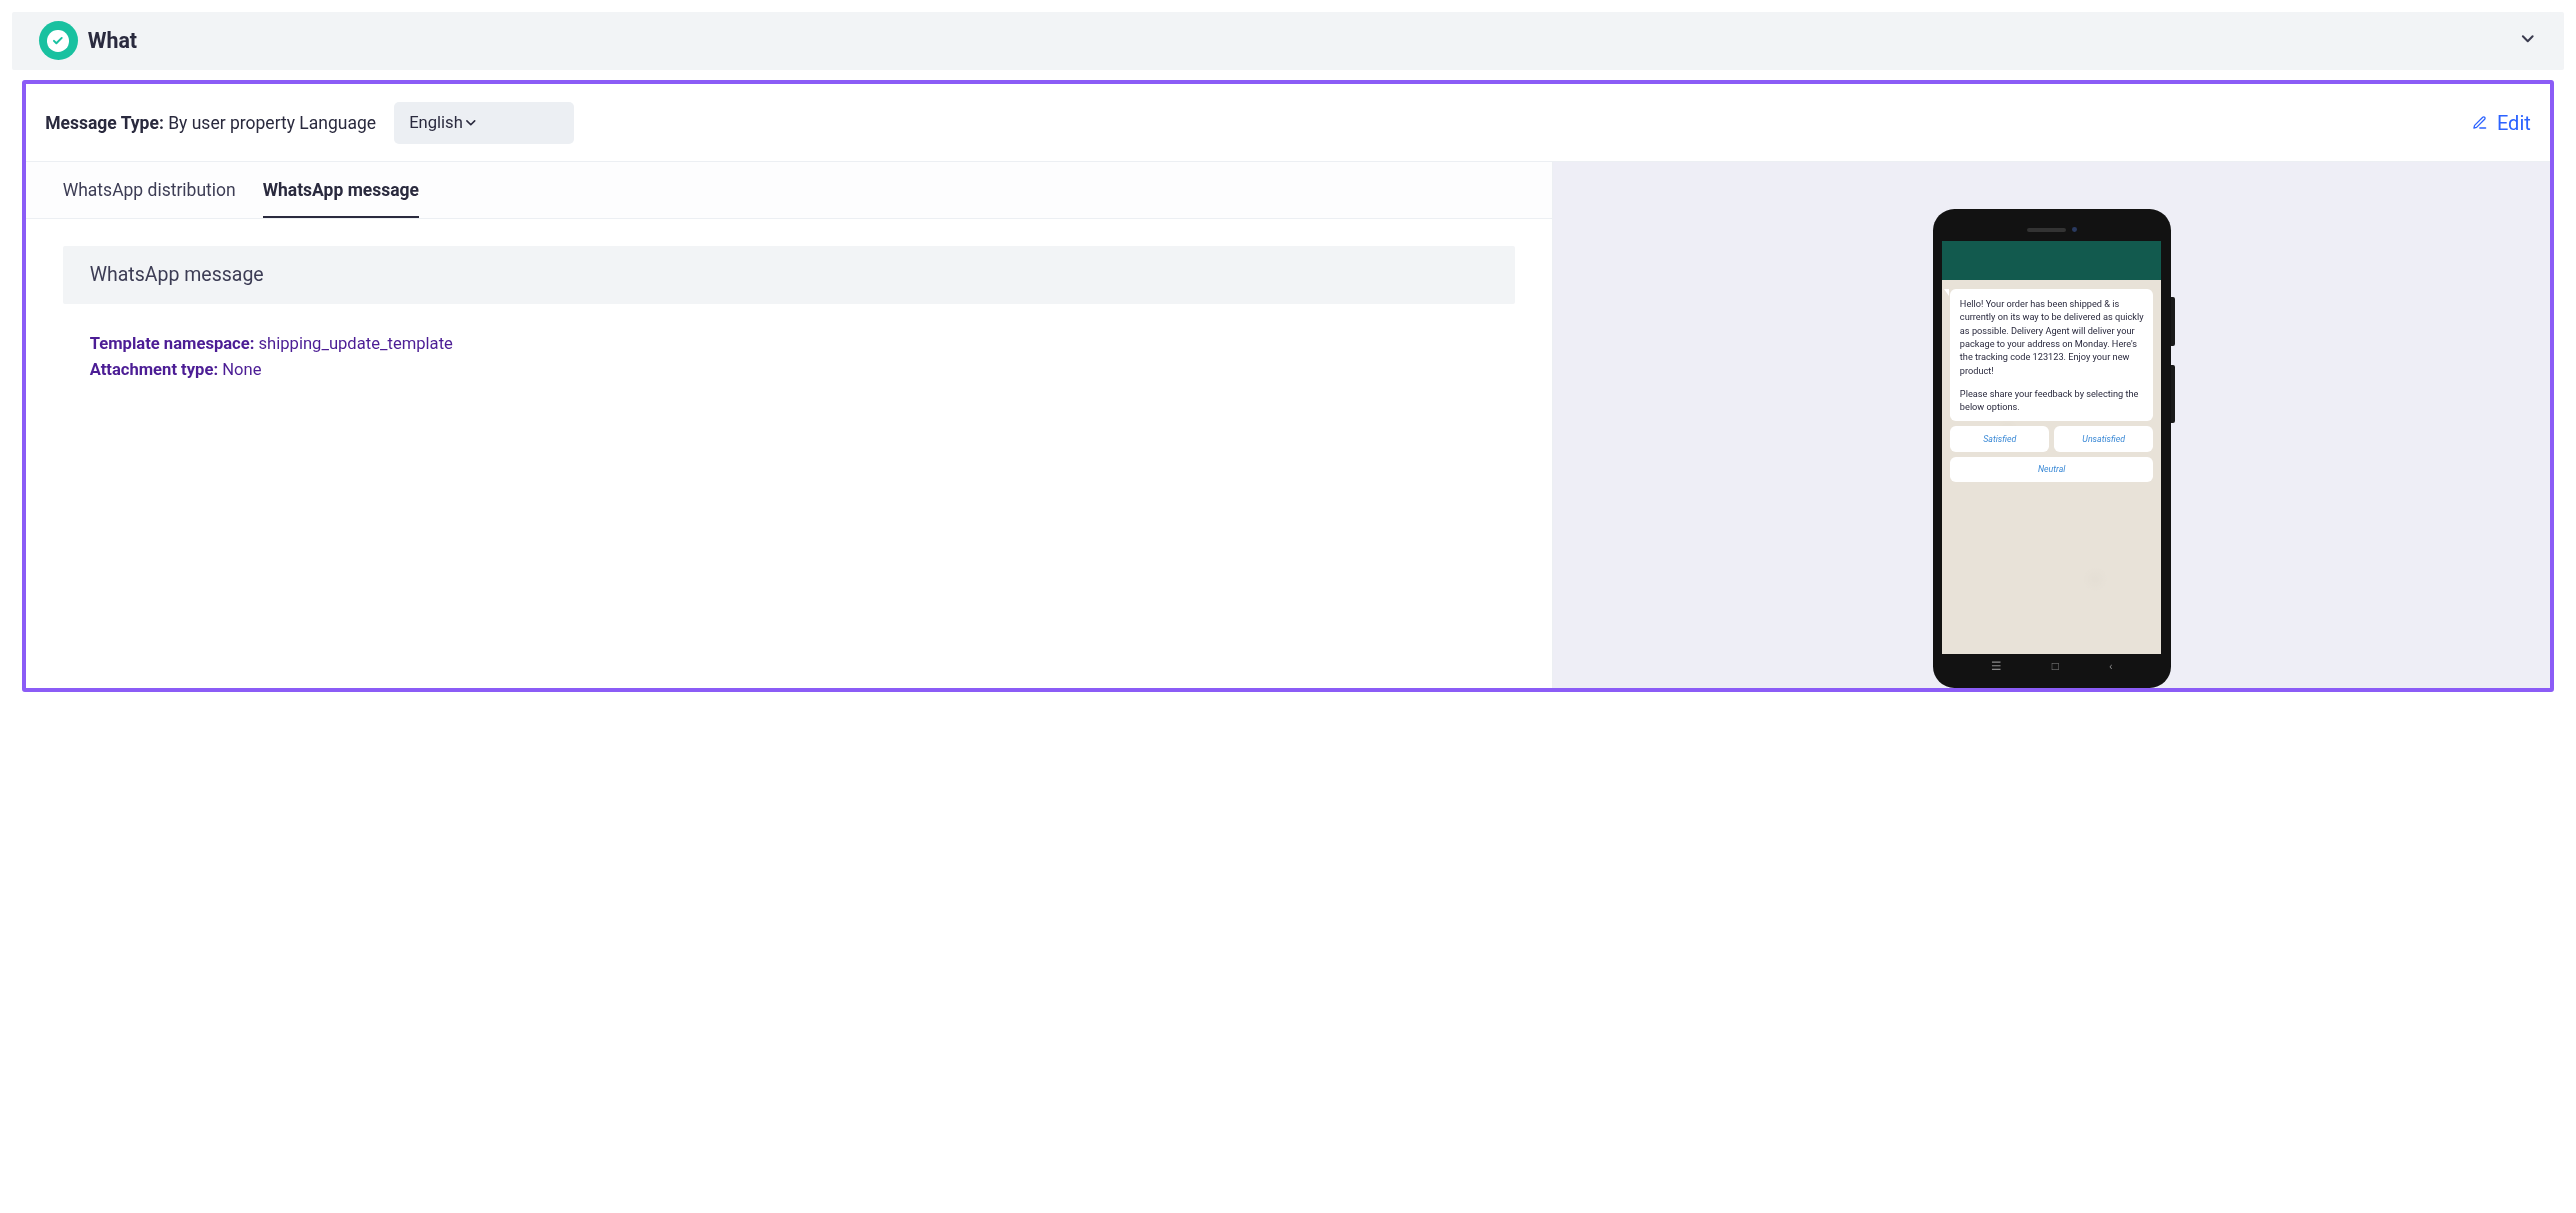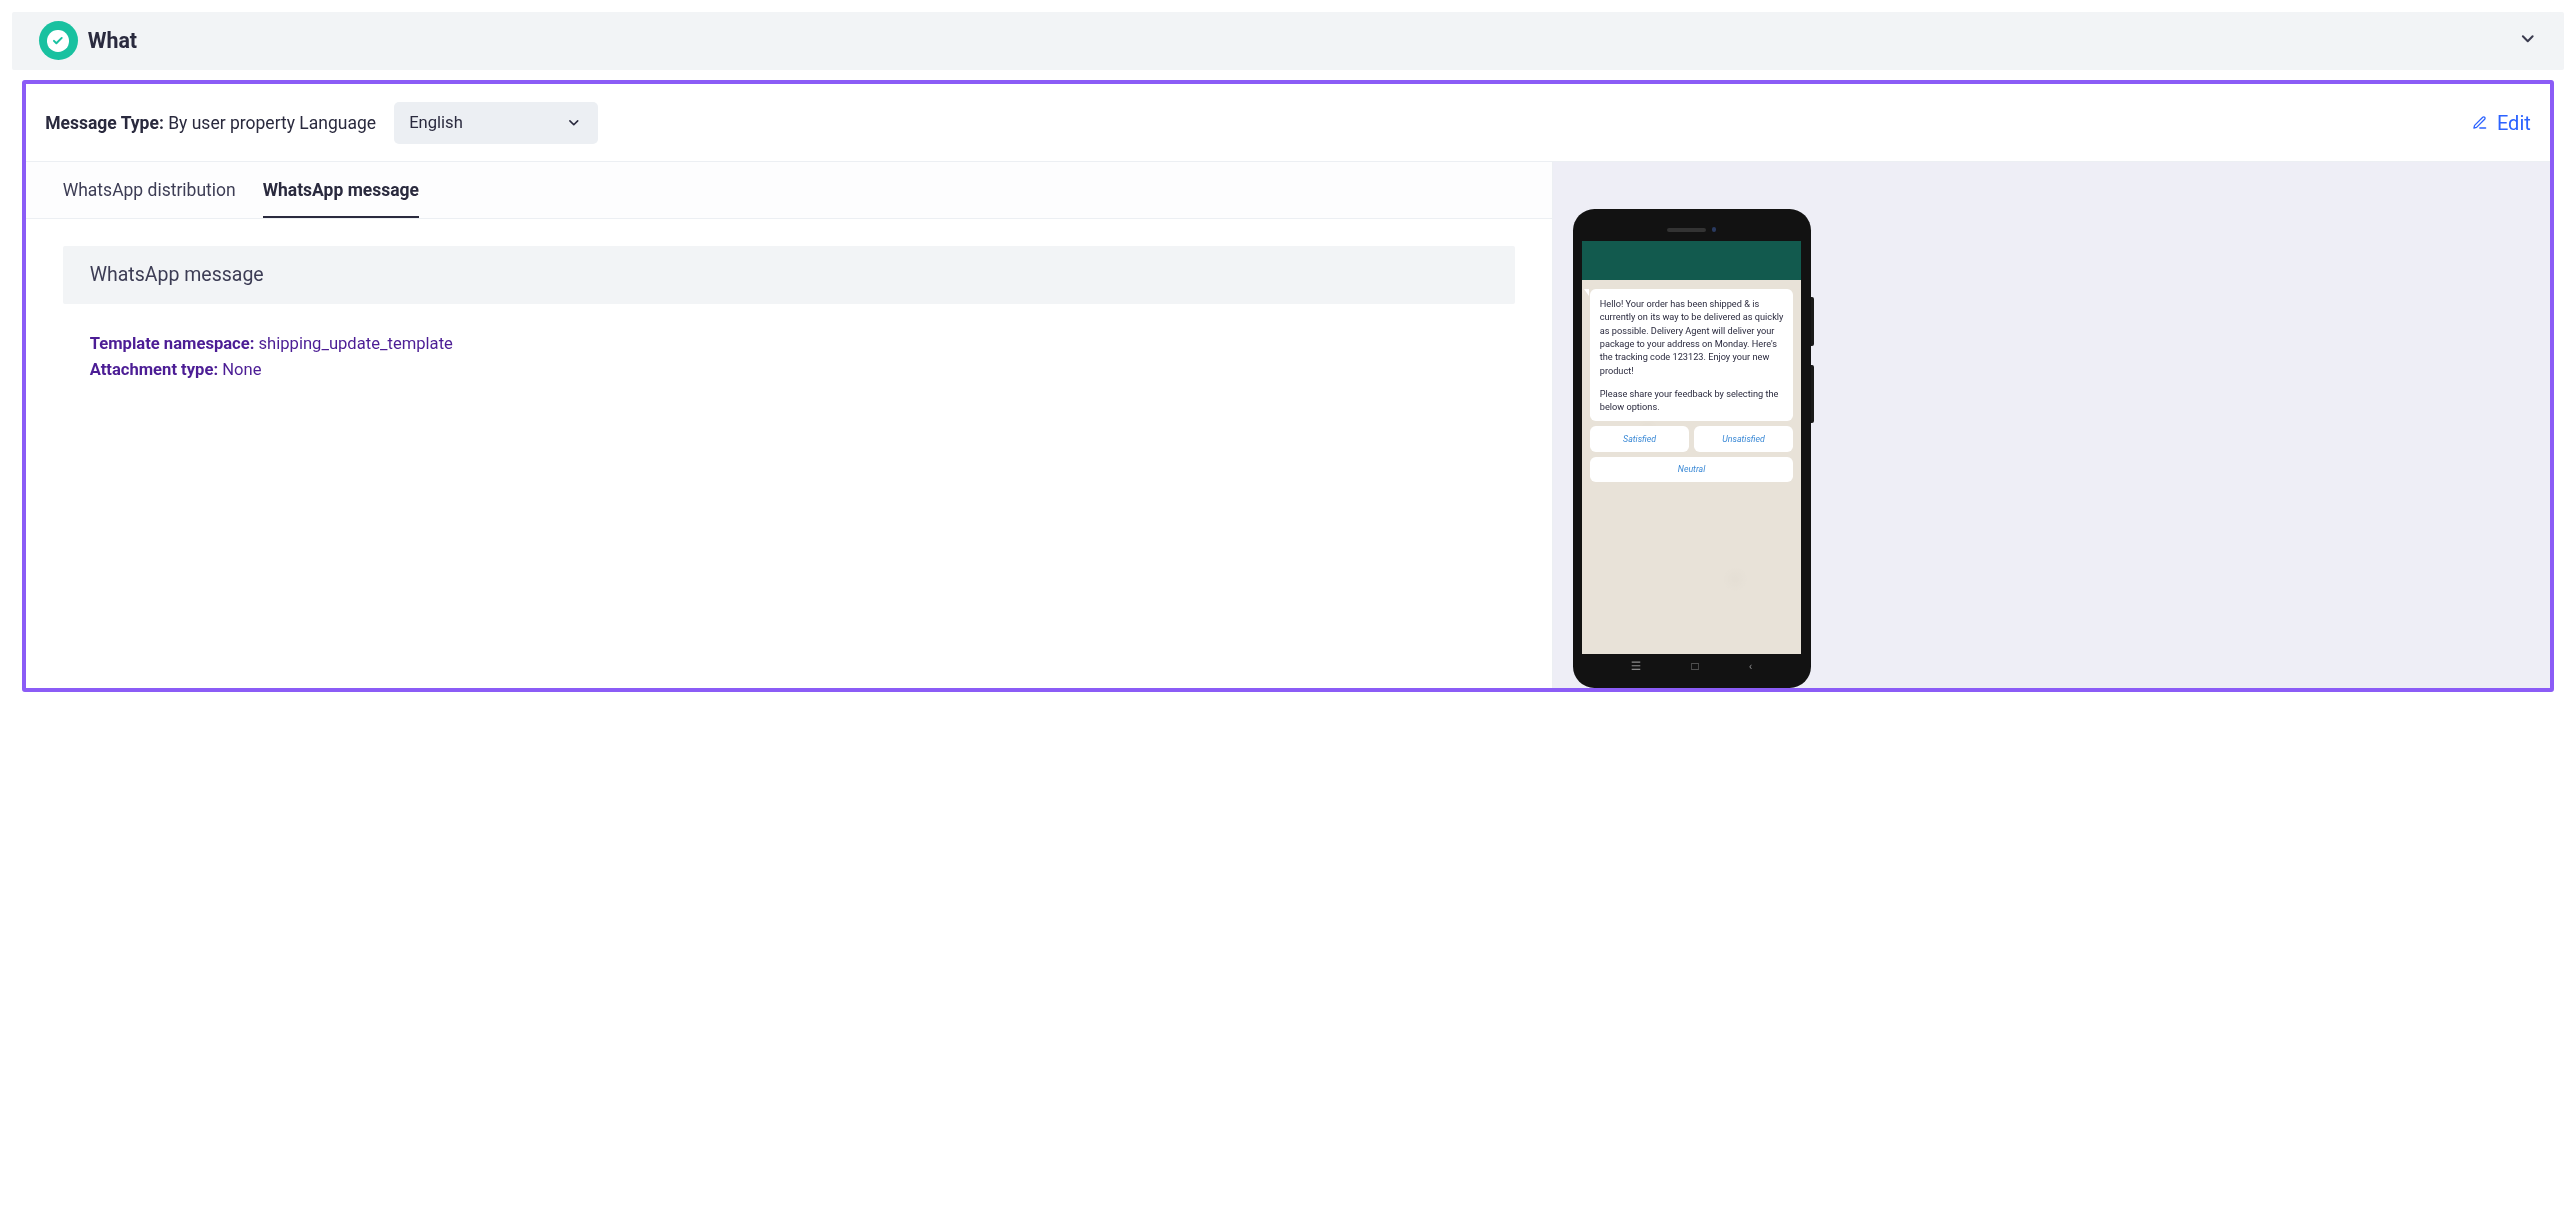--- a/index.html
+++ b/index.html
@@ -75,24 +75,23 @@
       gap: 17.5px;
     }
     .msg-type-label {
       font-size: 17.5px;
       color: #2a2a3e;
     }
     .lang-select {
       background: #eceff3;
       border-radius: 5px;
       padding: 11.7px 15.6px;
-      width: 204px;
-      display: flex;
-      align-items: center;
-      justify-content: space-between;
+      width: 180px;
+      display: flex;
+      align-items: center;
       cursor: pointer;
     }
     .lang-select-text {
       font-size: 16.6px;
       color: #2a2a3e;
     }
     .edit-link {
       display: flex;
       align-items: center;
       gap: 9.7px;
@@ -144,21 +143,21 @@
       color: #4c1d95;
       line-height: 1.6;
     }
     .detail-line .bold {
       font-weight: 700;
     }
     .right-col {
       width: 39.5%;
       background: #eeeef6;
       display: flex;
-      justify-content: flex-start;
+      justify-content: center;
       padding: 47px 19.5px 0;
     }
     
     .phone {
       width: 238px;
       height: 479px;
       background: #121212;
       border-radius: 21.4px;
       padding: 9.7px;
       position: relative;

